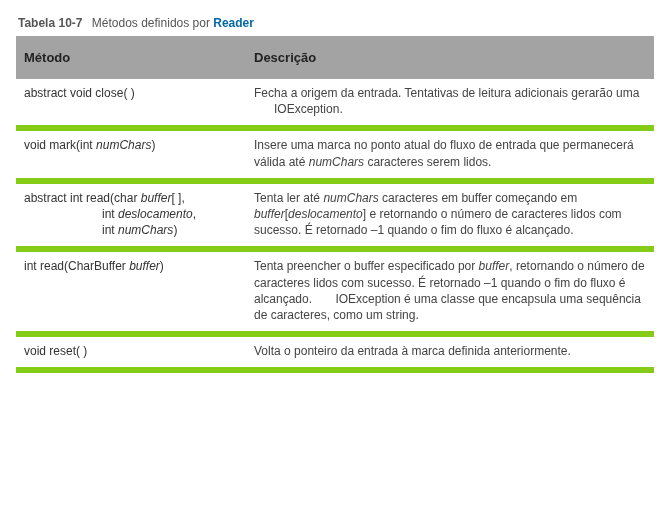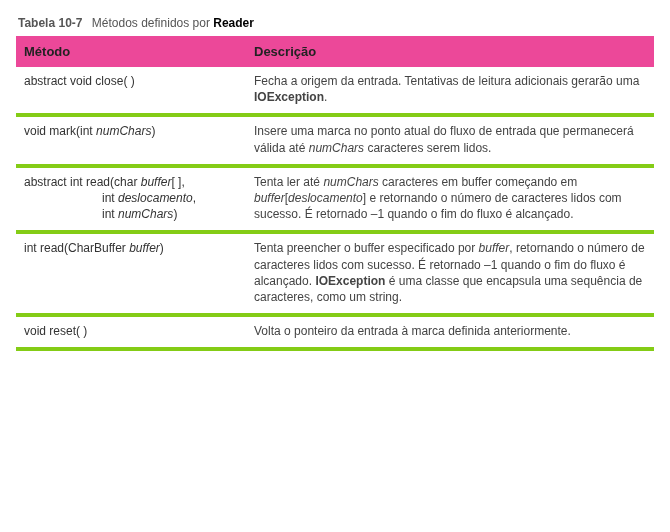--- a/index.html
+++ b/index.html
@@ -11,46 +11,46 @@
     background: #fff;
     width: 670px;
     box-sizing: border-box;
   }
   .caption {
     margin: 0 0 6px 2px;
     color: #555;
     font-size: 12px;
   }
   .caption .cap-label { font-weight: bold; margin-right: 6px; }
-  .caption .cap-bold { font-weight: bold; color: #000000; margin-top: 18px; }
+  .caption .cap-bold { font-weight: bold; color: #0369a1; margin-top: 18px; }
   table {
     border-collapse: collapse;
     width: 100%;
     table-layout: fixed;
   }
   col.col-m { width: 230px; }
   col.col-d { width: auto; }
   th {
-    background: #ec4899;
+    background: #a3a3a3;
     text-align: left;
-    padding: 8px 8px;
+    padding: 14px 8px;
     font-weight: bold;
     color: #222;
     font-size: 13px;
   }
   td {
     padding: 6px 8px 8px 8px;
     vertical-align: top;
-    border-bottom: 4px solid #84cc16;
+    border-bottom: 6px solid #84cc16;
     line-height: 1.35;
     color: #444;
   }
   td.method { color: #333; }
   td.method .ital, td.desc .ital { font-style: italic; }
-  td.desc .bold { font-weight: bold; }
+  td.desc .bold { font-weight: normal; margin-left: 20px; }
   .param-indent { display: block; padding-left: 78px; }
 </style>
 </head>
 <body>
 
 <p class="caption">
   <span class="cap-label">Tabela 10-7</span>
   <span>Métodos definidos por </span><span class="cap-bold">Reader</span>
 </p>
 

